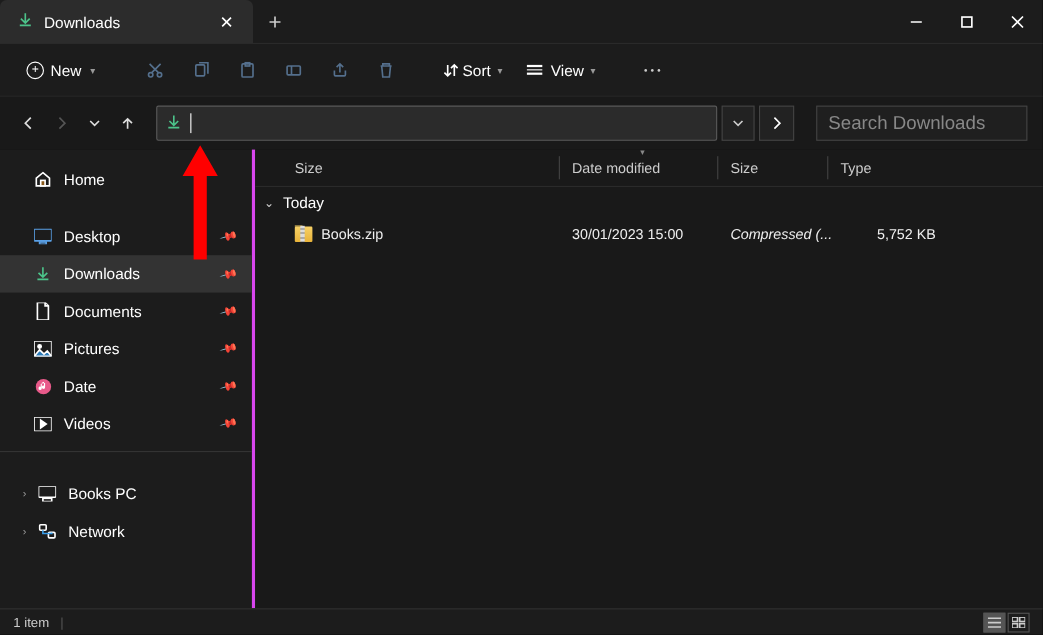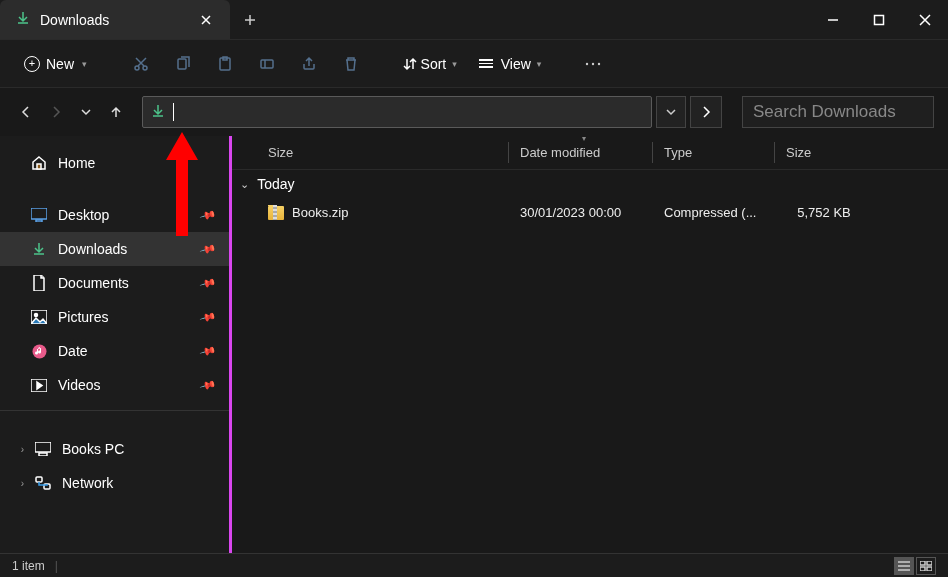--- a/index.html
+++ b/index.html
@@ -68,21 +68,21 @@
 .col-drop { font-size: 8px; color: #888; margin-left: 4px; position: absolute; left: 50%; top: -2px; transform: translateX(-50%);}
 
 .group { display: flex; align-items: center; gap: 8px; padding: 6px 12px 6px 8px; cursor: pointer; }
 .group-chev { font-size: 11px; color: #ccc; }
 .group-label { font-size: 14px; }
 
 .row { height: 28px; display: flex; align-items: center; padding-left: 24px; cursor: pointer; }
 .cell { padding: 0 12px; overflow: hidden; text-overflow: ellipsis; white-space: nowrap; font-size: 13px; color: #eee; }
 .c-name { width: 252px; display: flex; align-items: flex-end; gap: 8px; }
 .c-date { width: 144px; }
-.c-type { width: 122px; }
+.c-type { width: 122px; font-style: italic; }
 .c-size { width: 100px; text-align: center; }
 .file-icon { width: 16px; height: 14px; background: linear-gradient(#f7d166,#e8b33a); border-radius: 1px; position: relative; display: inline-block; }
 .file-icon::before { content:""; position:absolute; top:-3px; left:0; width:7px; height:3px; background:#f7d166; border-radius:1px 1px 0 0;}
 .zip-band { position:absolute; left:5px; top:-1px; bottom:0; width:4px; background: repeating-linear-gradient(#ddd 0 2px,#aaa 2px 4px);}
 
 
 .statusbar { position: absolute; bottom: 0; left: 0; right: 0; height: 24px; background: #1c1c1c; border-top: 1px solid #333; display: flex; align-items: center; padding: 0 12px; font-size: 12px; color: #ccc; }
 .sb-right { margin-left: auto; display: flex; gap: 2px; }
 .view-toggle { width: 20px; height: 18px; border: 1px solid #555; display: flex; align-items: center; justify-content: center; cursor: pointer; }
 .view-toggle.active { background: #555; }
@@ -362,41 +362,41 @@
   <div class="content">
     <div class="cols">
       <div class="col col-name">
           <span>Size</span>
         </div>
       <div class="col col-date">
           <span class="col-sep"></span>
           <span>Date modified</span>
           <span class="col-drop">▾</span>
         </div>
+      <div class="col col-size">
+          <span class="col-sep"></span>
+          <span>Size</span>
+        </div>
       <div class="col col-type">
           <span class="col-sep"></span>
           <span>Type</span>
-        </div>
-      <div class="col col-size">
-          <span class="col-sep"></span>
-          <span>Size</span>
         </div>
     </div>
     <div class="group">
       <span class="group-chev">⌄</span>
       <span class="group-label">Today</span>
     </div>
     <div class="row">
       <div class="cell c-name">
         <span class="file-icon">
             <span class="zip-band"></span>
           </span>
         <span>Books.zip</span>
       </div>
-      <div class="cell c-date">30/01/2023 00:00</div>
+      <div class="cell c-date">30/01/2023 15:00</div>
       <div class="cell c-type">Compressed (...</div>
       <div class="cell c-size">5,752 KB</div>
     </div>
   </div>
 </div>
 
 <div class="statusbar">
   <span>1 item</span>
   <span style="margin-left:10px;color:#555;">|</span>
   <div class="sb-right">

